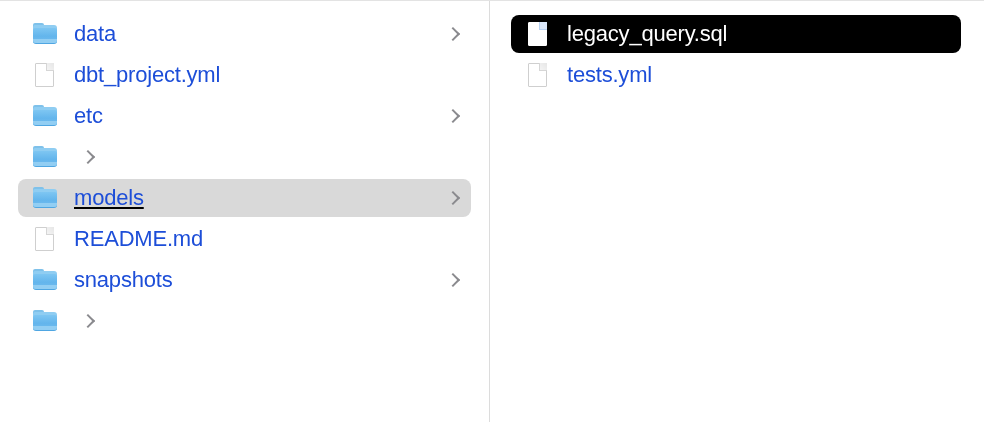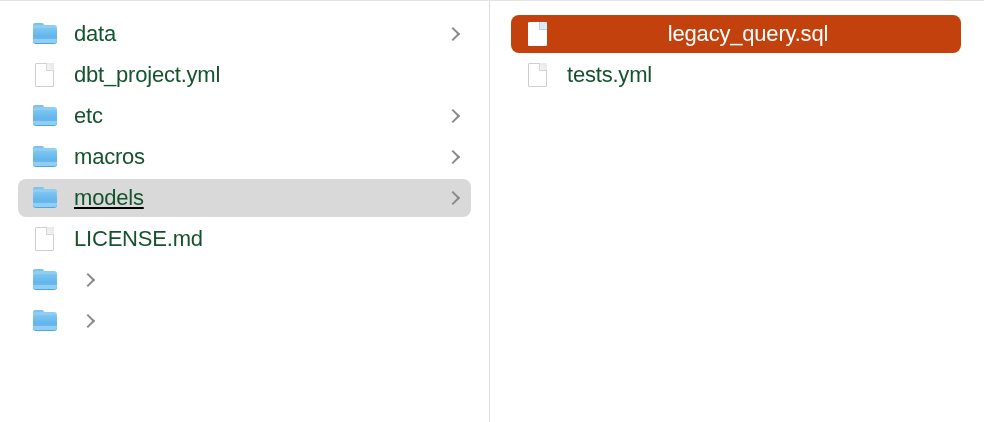--- a/index.html
+++ b/index.html
@@ -47,21 +47,21 @@
     padding-right: 12px;
     cursor: default;
     user-select: none;
   }
   .col-right .file-row {
     margin-left: 21px;
     margin-right: 22px;
   }
 
   .file-row.sel-inactive { background: #d9d9d9; text-decoration: underline; }
-  .file-row.sel-active   { background: #c2410c; text-align: center; }
+  .file-row.sel-active   { background: #000000; }
 
   .row-icon {
     position: relative;
     width: 26px;
     height: 26px;
     flex: 0 0 26px;
     margin-right: 16px;
   }
 
   
@@ -130,21 +130,21 @@
   .icon-doc.plain .page { background: #f1f1f1; border-color: #d8d8d8; }
   .icon-doc.plain .fold { background: #dedede; }
 
   .sel-active .icon-doc .page { border-color: #ffffff; background:#ffffff; }
   .sel-active .icon-doc .fold { background: #dbe9fb; border-color:#b9d2f2; }
 
   .row-label {
     flex: 1 1 auto;
     font-size: 22px;
     line-height: 26px;
-    color: #14532d;
+    color: #1d4ed8;
     letter-spacing: -0.2px;
     white-space: nowrap;
     overflow: hidden;
     text-overflow: ellipsis;
   }
   .sel-active .row-label { color: #ffffff; }
 
   .chevron {
     flex: 0 0 auto;
     width: 12px;
@@ -199,48 +199,48 @@
         <span class="row-label">etc</span>
         <span class="chevron"></span>
       </div>
       <div class="file-row">
         <span class="row-icon icon-folder">
           <span class="tab"></span>
           <span class="back"></span>
           <span class="front"></span>
           <span class="lip"></span>
         </span>
-        <span class="row-label">macros</span>
         <span class="chevron"></span>
       </div>
       <div class="file-row sel-inactive">
         <span class="row-icon icon-folder">
           <span class="tab"></span>
           <span class="back"></span>
           <span class="front"></span>
           <span class="lip"></span>
         </span>
         <span class="row-label">models</span>
         <span class="chevron"></span>
       </div>
       <div class="file-row">
         <span class="row-icon icon-doc">
           <span class="page"></span>
           <span class="fold"></span>
         </span>
-        <span class="row-label">LICENSE.md</span>
-        <span class="chevron hidden"></span>
-      </div>
-      <div class="file-row">
-        <span class="row-icon icon-folder">
-          <span class="tab"></span>
-          <span class="back"></span>
-          <span class="front"></span>
-          <span class="lip"></span>
-        </span>
+        <span class="row-label">README.md</span>
+        <span class="chevron hidden"></span>
+      </div>
+      <div class="file-row">
+        <span class="row-icon icon-folder">
+          <span class="tab"></span>
+          <span class="back"></span>
+          <span class="front"></span>
+          <span class="lip"></span>
+        </span>
+        <span class="row-label">snapshots</span>
         <span class="chevron"></span>
       </div>
       <div class="file-row">
         <span class="row-icon icon-folder">
           <span class="tab"></span>
           <span class="back"></span>
           <span class="front"></span>
           <span class="lip"></span>
         </span>
         <span class="chevron"></span>

